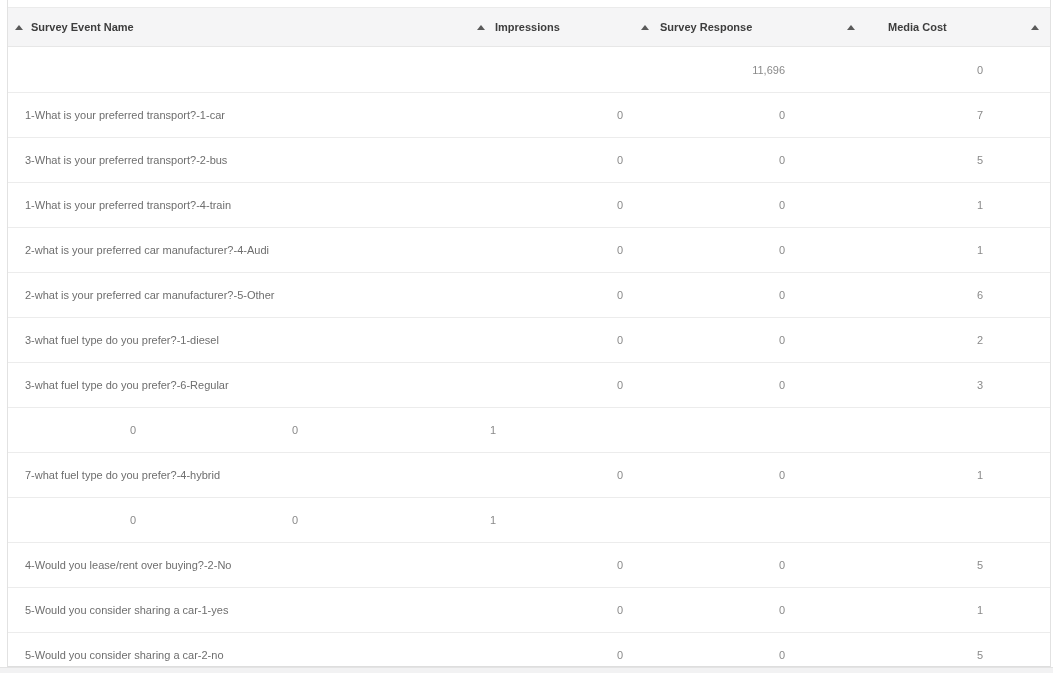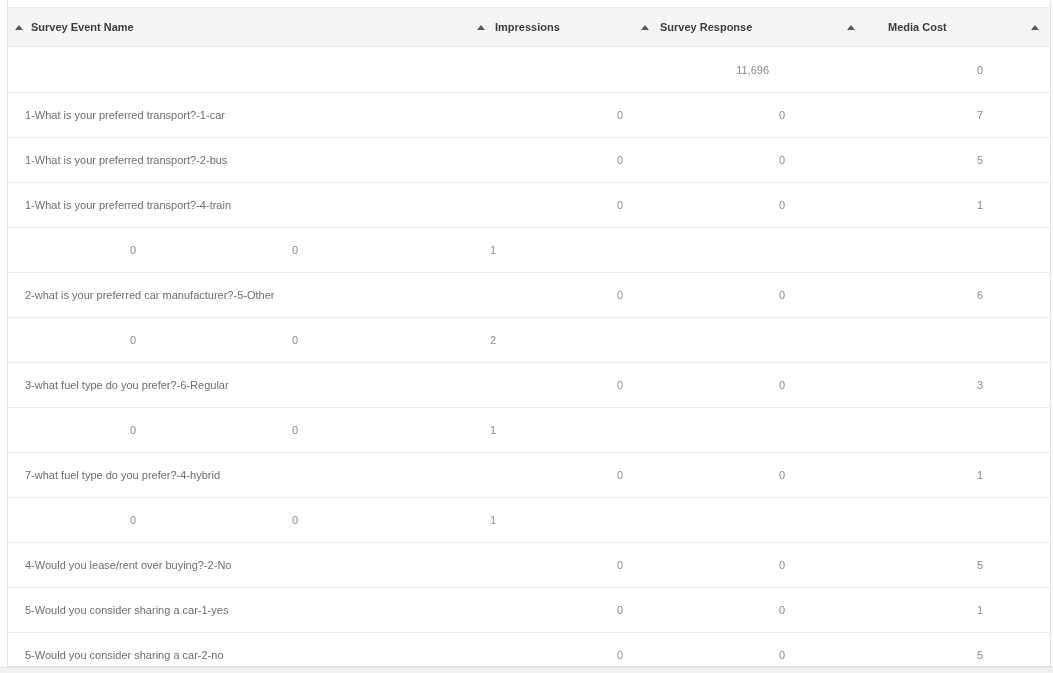--- a/index.html
+++ b/index.html
@@ -73,21 +73,21 @@
 
   
   .tr {
     display: flex;
     height: 45px;
     background: #ffffff;
     border-bottom: 1px solid #ececec;
     align-items: stretch;
     box-sizing: border-box;
   }
-  .tr-summary { height: 46px; gap: 16px; }
+  .tr-summary { height: 46px; }
   .td {
     display: flex;
     align-items: center;
     font-size: 11px;
     box-sizing: border-box;
   }
   .td-name {
     flex: 1 1 auto;
     padding-left: 17px;
     color: #6e6e6e;
@@ -144,43 +144,45 @@
           <div class="td td-num td-c1">11,696</div>
           <div class="td td-num td-c3">0</div>
         </div>
         <div class="tr">
           <div class="td td-name">1-What is your preferred transport?-1-car</div>
           <div class="td td-num td-c1">0</div>
           <div class="td td-num td-c2">0</div>
           <div class="td td-num td-c3">7</div>
         </div>
         <div class="tr">
-          <div class="td td-name">1-What is your preferred transport?-2-bus</div>
+          <div class="td td-name">3-What is your preferred transport?-2-bus</div>
           <div class="td td-num td-c1">0</div>
           <div class="td td-num td-c2">0</div>
           <div class="td td-num td-c3">5</div>
         </div>
         <div class="tr">
           <div class="td td-name">1-What is your preferred transport?-4-train</div>
           <div class="td td-num td-c1">0</div>
           <div class="td td-num td-c2">0</div>
           <div class="td td-num td-c3">1</div>
         </div>
         <div class="tr">
+          <div class="td td-name">2-what is your preferred car manufacturer?-4-Audi</div>
           <div class="td td-num td-c1">0</div>
           <div class="td td-num td-c2">0</div>
           <div class="td td-num td-c3">1</div>
         </div>
         <div class="tr">
           <div class="td td-name">2-what is your preferred car manufacturer?-5-Other</div>
           <div class="td td-num td-c1">0</div>
           <div class="td td-num td-c2">0</div>
           <div class="td td-num td-c3">6</div>
         </div>
         <div class="tr">
+          <div class="td td-name">3-what fuel type do you prefer?-1-diesel</div>
           <div class="td td-num td-c1">0</div>
           <div class="td td-num td-c2">0</div>
           <div class="td td-num td-c3">2</div>
         </div>
         <div class="tr">
           <div class="td td-name">3-what fuel type do you prefer?-6-Regular</div>
           <div class="td td-num td-c1">0</div>
           <div class="td td-num td-c2">0</div>
           <div class="td td-num td-c3">3</div>
         </div>

